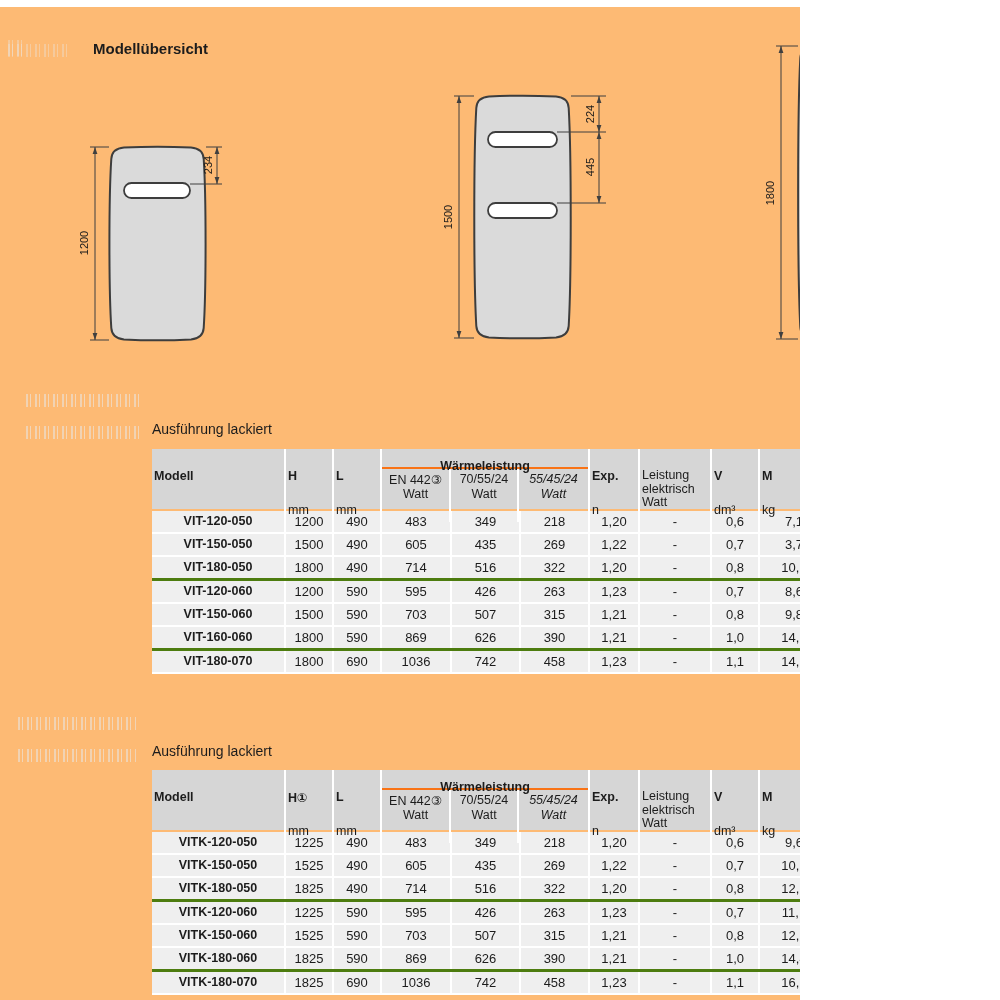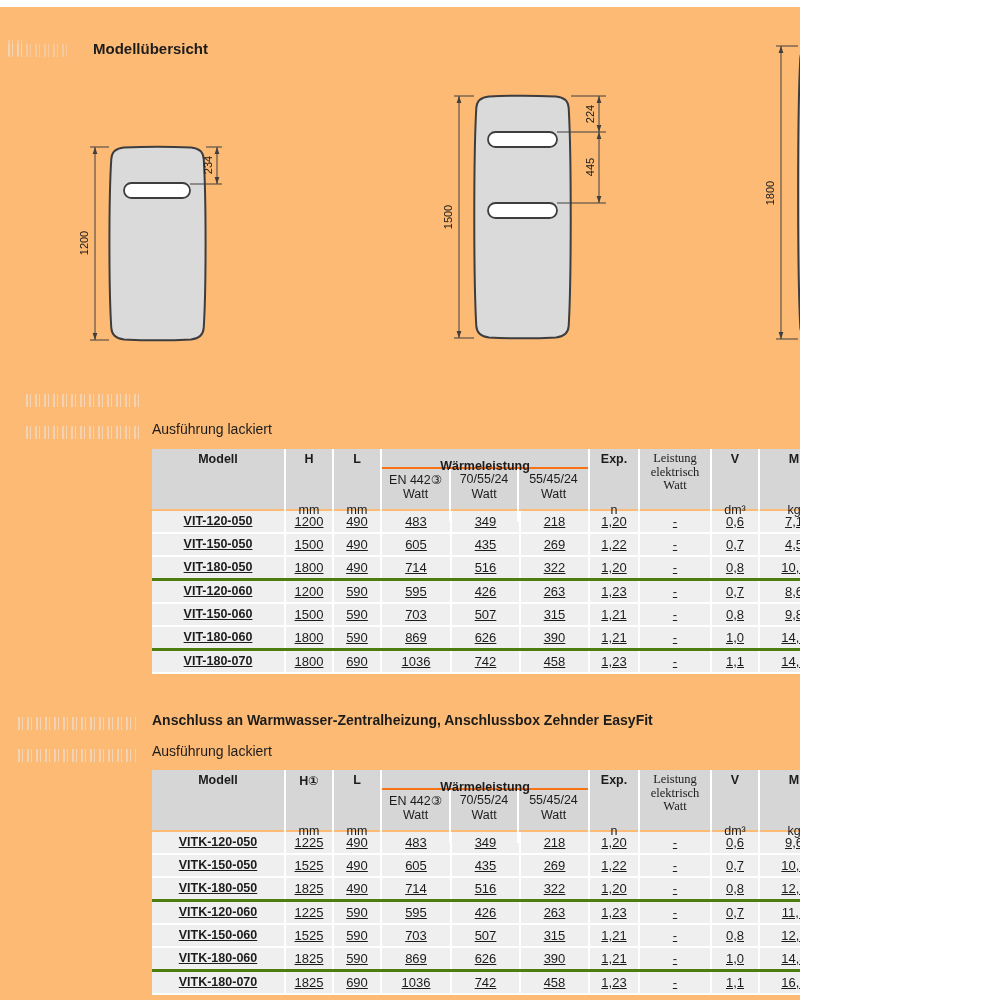--- a/index.html
+++ b/index.html
@@ -20,35 +20,35 @@
 
   
   .section-title{position:absolute;font-size:14px;font-weight:bold;}
   .section-sub{position:absolute;font-size:14px;font-weight:normal;}
 
   .table{position:absolute;width:676px;}
   .table *{box-sizing:border-box;}
 
   .thead{display:grid;grid-template-columns:134px 48px 48px 208px 50px 72px 48px 68px;
          height:60px;background:#d6d6d6;font-size:12.5px;}
-  .hc{display:flex;flex-direction:column;justify-content:space-between;align-items:center;
-      padding:3px 2px 5px;border-right:2px solid #fff;}
+  .hc{display:flex;flex-direction:column;justify-content:space-between;align-items:flex-start;
+      padding:20px 2px 5px;border-right:2px solid #fff;}
   .hc.last{border-right:none;}
   .hc.top-only{justify-content:flex-start;}
   .hlabel{font-weight:bold;}
   .hunit{font-weight:normal;}
   .hgroup{display:flex;flex-direction:column;border-right:2px solid #fff;}
   .hgtitle{height:20px;padding-top:10px;text-align:center;font-weight:bold;border-bottom:2px solid #f97316;}
   .hgsubs{flex:1;display:grid;grid-template-columns:69px 68px 69px;}
   .hsub{display:flex;flex-direction:column;justify-content:space-between;align-items:center;
         padding:3px 2px 21px;border-right:2px solid #fff;}
-  .hsub.last{border-right:none;}
-  .hc.leistung{justify-content:flex-start;line-height:13.5px;font-weight:normal;font-family:Liberation Serif, serif;}
-
-  .tbody{margin-top:2px;text-decoration:underline;}
+  .hsub.last{border-right:none;font-style:italic;}
+  .hc.leistung{justify-content:flex-start;line-height:13.5px;font-weight:normal;}
+
+  .tbody{margin-top:2px;}
   .trow{display:grid;grid-template-columns:134px 48px 48px 70px 69px 69px 50px 72px 48px 68px;
         background:#efefef;border-bottom:2px solid #fff;}
   .trow.group-end{border-bottom:3px solid #4d7c0f;}
   .tcell{height:21px;line-height:21px;text-align:center;font-size:13px;border-right:2px solid #fff;}
   .tcell.c0{font-weight:bold;font-size:12.5px;}
   .tcell.c9{border-right:none;}
 </style>
 </head>
 <body>
 
@@ -209,21 +209,21 @@
         <div class="trow">
           <div class="tcell c0">VIT-150-050</div>
           <div class="tcell c1">1500</div>
           <div class="tcell c2">490</div>
           <div class="tcell c3">605</div>
           <div class="tcell c4">435</div>
           <div class="tcell c5">269</div>
           <div class="tcell c6">1,22</div>
           <div class="tcell c7">-</div>
           <div class="tcell c8">0,7</div>
-          <div class="tcell c9">4,5</div>
+          <div class="tcell c9">3,7</div>
         </div>
         <div class="trow group-end">
           <div class="tcell c0">VIT-180-050</div>
           <div class="tcell c1">1800</div>
           <div class="tcell c2">490</div>
           <div class="tcell c3">714</div>
           <div class="tcell c4">516</div>
           <div class="tcell c5">322</div>
           <div class="tcell c6">1,20</div>
           <div class="tcell c7">-</div>
@@ -248,21 +248,21 @@
           <div class="tcell c2">590</div>
           <div class="tcell c3">703</div>
           <div class="tcell c4">507</div>
           <div class="tcell c5">315</div>
           <div class="tcell c6">1,21</div>
           <div class="tcell c7">-</div>
           <div class="tcell c8">0,8</div>
           <div class="tcell c9">9,8</div>
         </div>
         <div class="trow group-end">
-          <div class="tcell c0">VIT-180-060</div>
+          <div class="tcell c0">VIT-160-060</div>
           <div class="tcell c1">1800</div>
           <div class="tcell c2">590</div>
           <div class="tcell c3">869</div>
           <div class="tcell c4">626</div>
           <div class="tcell c5">390</div>
           <div class="tcell c6">1,21</div>
           <div class="tcell c7">-</div>
           <div class="tcell c8">1,0</div>
           <div class="tcell c9">14,9</div>
         </div>
@@ -274,21 +274,20 @@
           <div class="tcell c4">742</div>
           <div class="tcell c5">458</div>
           <div class="tcell c6">1,23</div>
           <div class="tcell c7">-</div>
           <div class="tcell c8">1,1</div>
           <div class="tcell c9">14,0</div>
         </div>
       </div>
   </div>
 
-  <div class="section-title" style="left:152px;top:705px;">Anschluss an Warmwasser-Zentralheizung, Anschlussbox Zehnder EasyFit</div>
   <div class="section-sub" style="left:152px;top:736px;">Ausführung lackiert</div>
 
   <div class="table" style="left:152px;top:763px;">
     <div class="thead">
       <div class="hc top-only">
         <span class="hlabel">Modell</span>
       </div>
       <div class="hc">
         <span class="hlabel">H①</span>
         <span class="hunit">mm</span>

